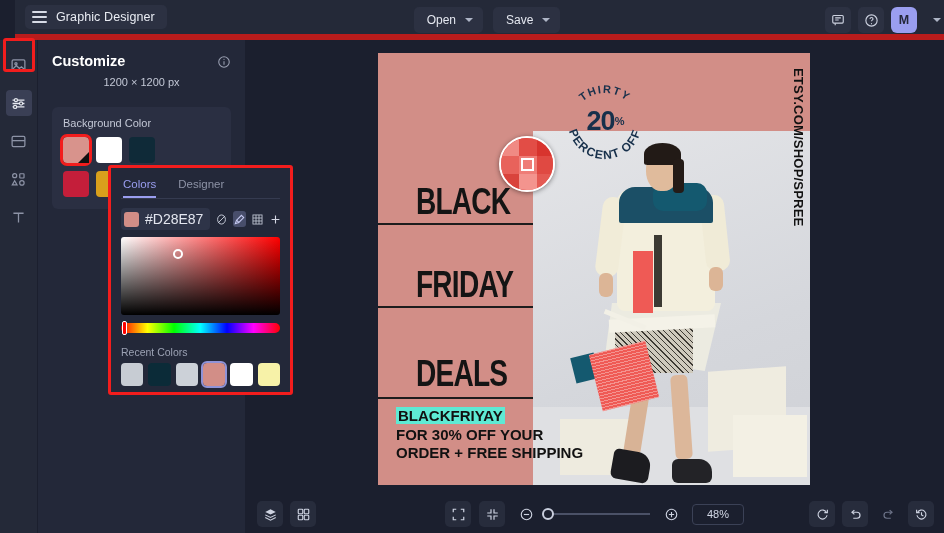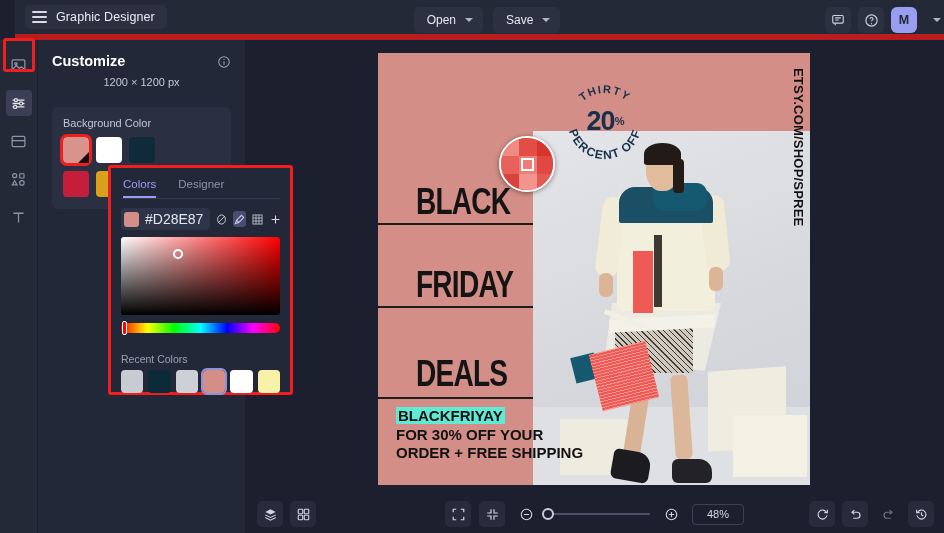--- a/index.html
+++ b/index.html
@@ -96,21 +96,21 @@
   .pk-sv {
     position: relative; margin-top: 7px; height: 78px; border-radius: 3px;
     background:
       linear-gradient(to top, #000, rgba(0,0,0,0)),
       linear-gradient(to right, #fff, #ff0000);
   }
   .pk-dot { position: absolute; left: 52px; top: 12px; width: 10px; height: 10px; border: 2px solid #fff; border-radius: 50%; }
   .pk-hue { position: relative; margin-top: 8px; height: 10px; border-radius: 5px;
     background: linear-gradient(to right,#ff0000,#ffff00,#00ff00,#00ffff,#0000ff,#ff00ff,#ff0000); }
   .pk-huehandle { position: absolute; left: 1px; top: -2px; width: 5px; height: 14px; border: 1.5px solid #fff; border-radius: 2px; background: #ff0000; }
-  .pk-recent-label { color: #9ba1b3; font-size: 10.5px; margin-top: 20px; }
+  .pk-recent-label { color: #9ba1b3; font-size: 10.5px; margin-top: 13px; }
   .pk-recent { display: flex; gap: 5px; margin-top: 5px; }
   .pk-rsw { width: 23px; height: 23px; border-radius: 4px; }
   .pk-rsw.sel { outline: 2px solid #8e93d8; }
 
   
   .stage { position: absolute; left: 245px; top: 40px; width: 699px; height: 455px; background: #1b1f2e; }
   .canvas {
     position: absolute; left: 133px; top: 13px; width: 432px; height: 432px;
     background: #d9555f; overflow: hidden;
   }

